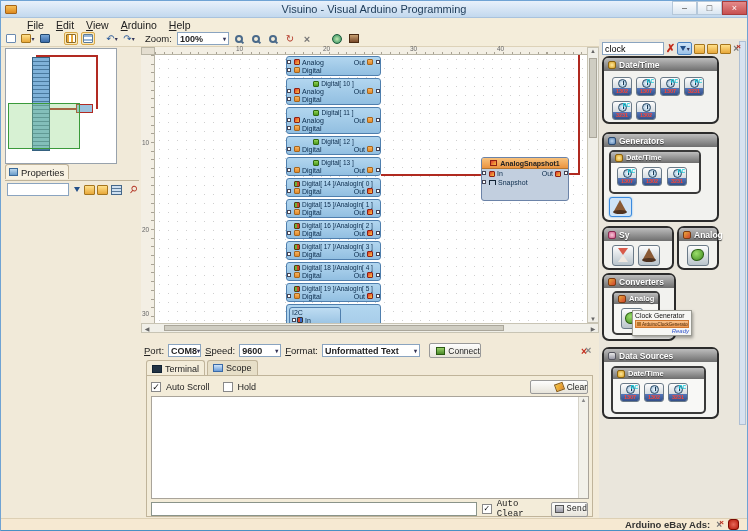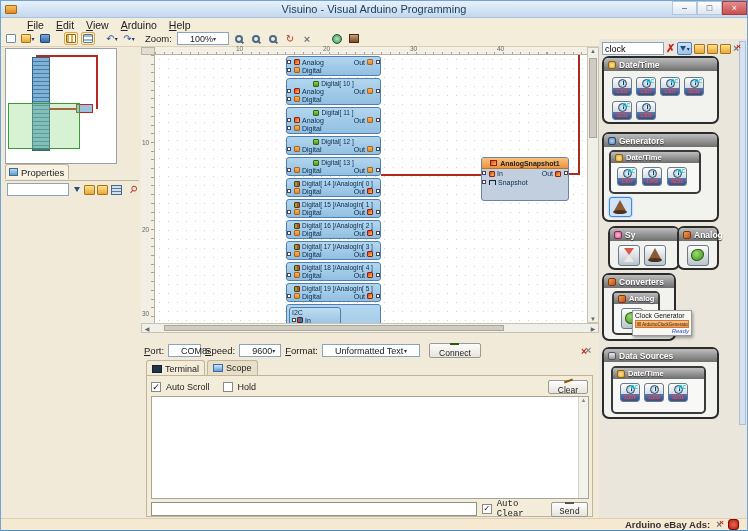--- a/index.html
+++ b/index.html
@@ -32,21 +32,21 @@
   .caret { font-size:6px; color:#335; }
   .ico-sq { width:10px; height:9px; border-radius:1px; }
   .i-new { background:#fff; border:1px solid #6a8ab0; }
   .i-open { background:linear-gradient(#ffe08a,#e8a83a); border:1px solid #a5751e; }
   .i-save { background:linear-gradient(#7aa8d8,#3a6aa8); border:1px solid #23486f; }
   .i-grid1 { background:repeating-linear-gradient(90deg,#e8a83a 0 2px,#fff 2px 4px); border:1px solid #8a6a2a; }
   .i-grid2 { background:repeating-linear-gradient(#9ab8d8 0 2px,#fff 2px 4px); border:1px solid #5a7a9a; }
   .u-arrow { font-size:10px; color:#2a5a9a; line-height:10px; }
   .zoom-label { font-size:9.5px; color:#222; margin:0 2px 0 6px; }
   .combo { background:#fff; border:1px solid #8aa4c0; display:flex; align-items:center;
-    font-size:9px; color:#222; padding:0 12px; height:13px; }
+    font-size:9px; color:#222; padding:0 2px; height:13px;font-weight:bold; }
   .combo .caret { margin-left:auto; }
   .mag { width:8px; height:8px; border:2px solid #4a6a8a; border-radius:50%; position:relative; }
   .mag::after { content:""; position:absolute; width:4px; height:2px; background:#4a6a8a;
     right:-3px; bottom:-2px; transform:rotate(45deg); }
   .i-refresh { color:#b53a2a; font-size:10px; }
   .i-x { color:#777; font-size:11px; font-weight:bold; }
   .i-globe { width:10px; height:10px; border-radius:50%; background:radial-gradient(#bfe8b0,#2a8a5a); border:1px solid #1a5a3a; }
   .i-pkg { width:10px; height:9px; background:linear-gradient(#c8a070,#7a4a2a); border:1px solid #4a2a12; }
 
   
@@ -172,21 +172,21 @@
   .tooltip .tt-item { margin-top:1px; height:8px; background:linear-gradient(#f7c08a,#f09a52); border:1px solid #d07830;
     font-size:4.5px; color:#4a2a0a; overflow:hidden; white-space:nowrap; display:flex; align-items:center; gap:1px; padding:0 1px; }
   .tt-ico { width:4px; height:4px; background:#b5752f; flex:none; }
   .tooltip .tt-status { font-size:6px; font-style:italic; color:#3355cc; text-align:right; }
 
   
   .port-row { position:absolute; left:143px; top:341px; width:452px; height:17px; display:flex; align-items:center; gap:4px; }
   .frm-label { display:inline-block; font-size:9.5px; color:#222; }
   .frm-label::first-letter { text-decoration:underline; }
   .btn { background:linear-gradient(#fdfdfd,#e7e4da); border:1px solid #999; border-radius:2px;
-    display:flex; align-items:center; justify-content:center; gap:3px; font-size:8.5px; color:#222;flex-direction:column; }
+    display:flex; align-items:center; justify-content:flex-end; gap:3px; font-size:8.5px; color:#222; }
   .i-connect { width:9px; height:8px; background:linear-gradient(#9ad06a,#4a8a2a); border:1px solid #2a5a12; }
   .tool-x { position:absolute; left:578px; top:343px; width:16px; height:13px; }
   .tool-x .g { position:absolute; left:6px; top:0; font-size:11px; color:#888; font-weight:bold; }
   .tool-x .r { position:absolute; left:2px; top:2px; font-size:10px; color:#c22a1a; font-weight:bold; }
 
   .tabs { position:absolute; left:145px; top:359px; height:15px; display:flex; gap:2px; }
   .tab { display:flex; align-items:center; gap:3px; font-size:9px; color:#222; padding:0 5px;
     border:1px solid #c0b49a; border-bottom:none; border-radius:3px 3px 0 0; background:#e7dfc8; }
   .tab.active { background:#f3ecd9; height:16px; }
   .t-term { width:10px; height:8px; background:#234; border:1px solid #123; }
@@ -665,21 +665,21 @@
       <div class="tooltip">
         <div class="tt-title">Clock Generator</div>
         <div class="tt-item">
             <span class="tt-ico"></span>
             <span>ArduinoClockGenerator</span>
           </div>
         <div class="tt-status">Ready</div>
       </div>
     </div>
 
-    <div class="panel" style="left:9px;top:187px;width:72px;height:44px">
+    <div class="panel" style="left:3px;top:187px;width:72px;height:44px">
       <div class="panel-hd">
           <span class="pico pink"></span>
           <span>Sy</span>
         </div>
       <div class="tile" style="left:8px;top:17px;width:22px;height:21px">
           <span class="hg-top"></span>
           <span class="hg-bot"></span>
         </div>
       <div class="tile" style="left:34px;top:17px;width:22px;height:21px">
           <span class="cone"></span>
@@ -776,21 +776,21 @@
         <span>Scope</span>
       </div>
   </div>
 
   <div class="term-frame">
     <div class="term-toolbar">
       <span class="cb checked"></span>
       <span class="cb-label">Auto Scroll</span>
       <span class="cb" style="margin-left:8px"></span>
       <span class="cb-label">Hold</span>
-      <div class="btn" style="width:40px;height:14px;margin-left:auto">
+      <div class="btn" style="width:58px;height:14px;margin-left:auto">
           <span class="i-clear"></span>
           <span>Clear</span>
         </div>
     </div>
     <div class="terminal">
       <span></span>
       <div class="term-vscroll">▲</div>
     </div>
     <div class="send-row">
       <input class="send-input" value="" style="">

